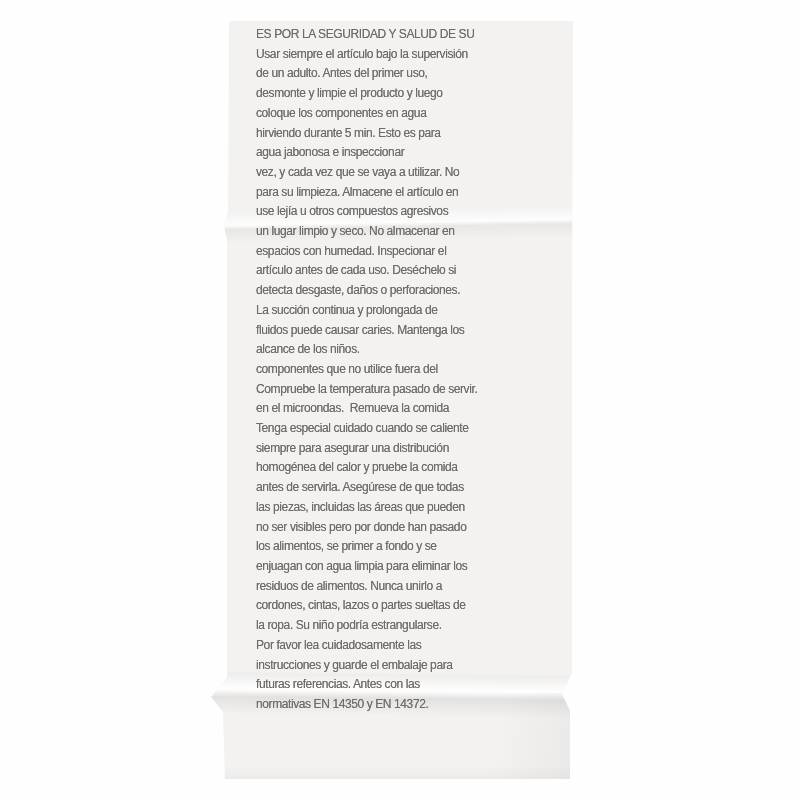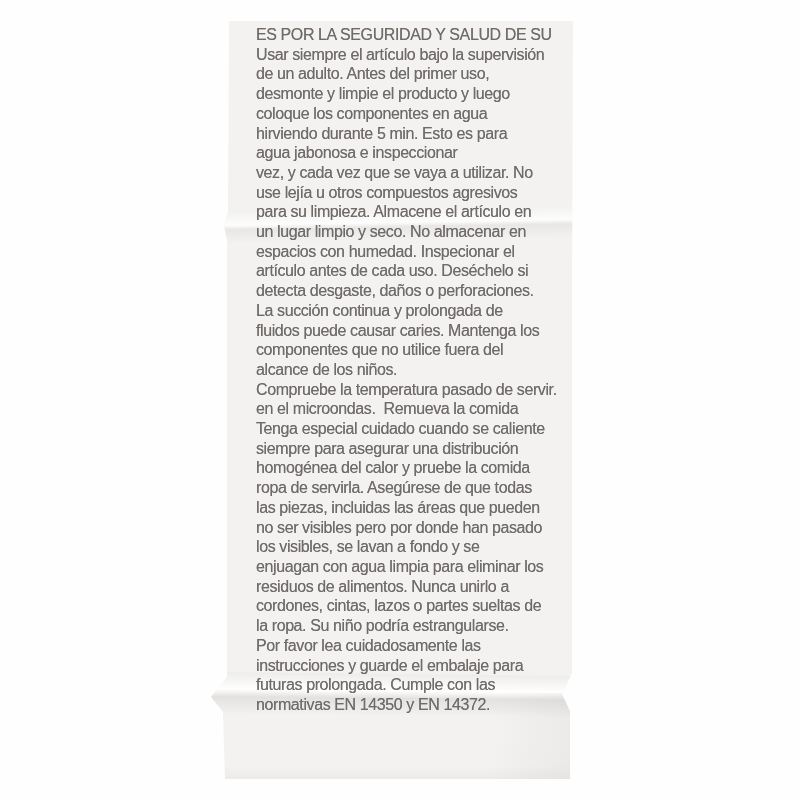--- a/index.html
+++ b/index.html
@@ -86,21 +86,21 @@
     height: 14px;
     background: linear-gradient(to bottom, rgba(0,0,0,0) 0%, rgba(120,115,110,0.05) 100%);
     pointer-events: none;
   }
   
   .label-text {
     position: absolute;
     left: 46px;
     top: 4px;
     color: var(--label-text, #6f6b69);
-    font-size: 16px;
+    font-size: 12px;
     line-height: 19.7px;
     letter-spacing: -0.4px;
     text-shadow: 0 0 0.6px rgba(111,107,105,0.75);
   }
   .label-text .line {
     white-space: pre;
   }
 </style>
 </head>
 <body>
@@ -113,42 +113,42 @@
     <div class="shade-bottom-edge"></div>
     <div class="label-text" id="label-text">
         <div class="line">ES POR LA SEGURIDAD Y SALUD DE SU</div>
         <div class="line">Usar siempre el artículo bajo la supervisión</div>
         <div class="line">de un adulto. Antes del primer uso,</div>
         <div class="line">desmonte y limpie el producto y luego</div>
         <div class="line">coloque los componentes en agua</div>
         <div class="line">hirviendo durante 5 min. Esto es para</div>
         <div class="line">agua jabonosa e inspeccionar</div>
         <div class="line">vez, y cada vez que se vaya a utilizar. No</div>
+        <div class="line">para su limpieza. Almacene el artículo en</div>
         <div class="line">use lejía u otros compuestos agresivos</div>
-        <div class="line">para su limpieza. Almacene el artículo en</div>
         <div class="line">un lugar limpio y seco. No almacenar en</div>
         <div class="line">espacios con humedad. Inspecionar el</div>
         <div class="line">artículo antes de cada uso. Deséchelo si</div>
         <div class="line">detecta desgaste, daños o perforaciones.</div>
         <div class="line">La succión continua y prolongada de</div>
         <div class="line">fluidos puede causar caries. Mantenga los</div>
+        <div class="line">alcance de los niños.</div>
         <div class="line">componentes que no utilice fuera del</div>
-        <div class="line">alcance de los niños.</div>
         <div class="line">Compruebe la temperatura pasado de servir.</div>
         <div class="line">en el microondas.  Remueva la comida</div>
         <div class="line">Tenga especial cuidado cuando se caliente</div>
         <div class="line">siempre para asegurar una distribución</div>
         <div class="line">homogénea del calor y pruebe la comida</div>
-        <div class="line">ropa de servirla. Asegúrese de que todas</div>
+        <div class="line">antes de servirla. Asegúrese de que todas</div>
         <div class="line">las piezas, incluidas las áreas que pueden</div>
         <div class="line">no ser visibles pero por donde han pasado</div>
-        <div class="line">los visibles, se lavan a fondo y se</div>
+        <div class="line">los alimentos, se primer a fondo y se</div>
         <div class="line">enjuagan con agua limpia para eliminar los</div>
         <div class="line">residuos de alimentos. Nunca unirlo a</div>
         <div class="line">cordones, cintas, lazos o partes sueltas de</div>
         <div class="line">la ropa. Su niño podría estrangularse.</div>
         <div class="line">Por favor lea cuidadosamente las</div>
         <div class="line">instrucciones y guarde el embalaje para</div>
-        <div class="line">futuras prolongada. Cumple con las</div>
+        <div class="line">futuras referencias. Antes con las</div>
         <div class="line">normativas EN 14350 y EN 14372.</div>
       </div>
   </div>
 </div>
 
 </body></html>

